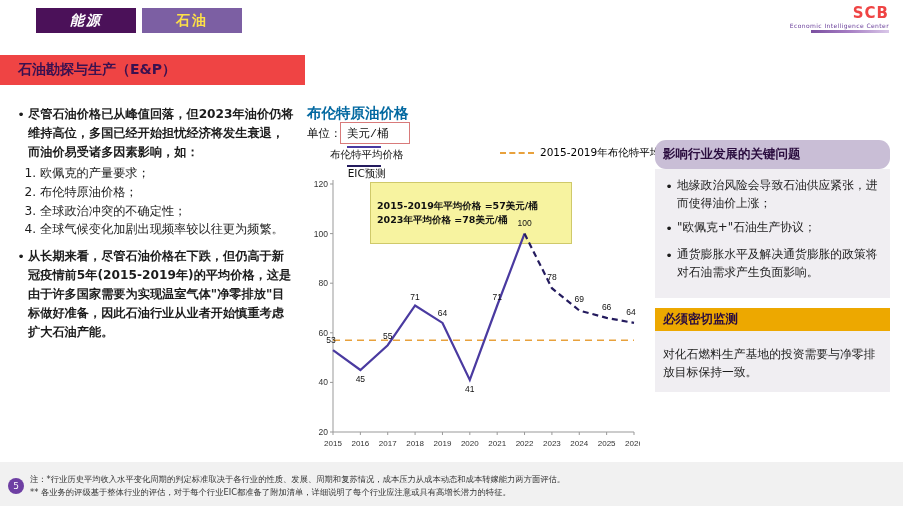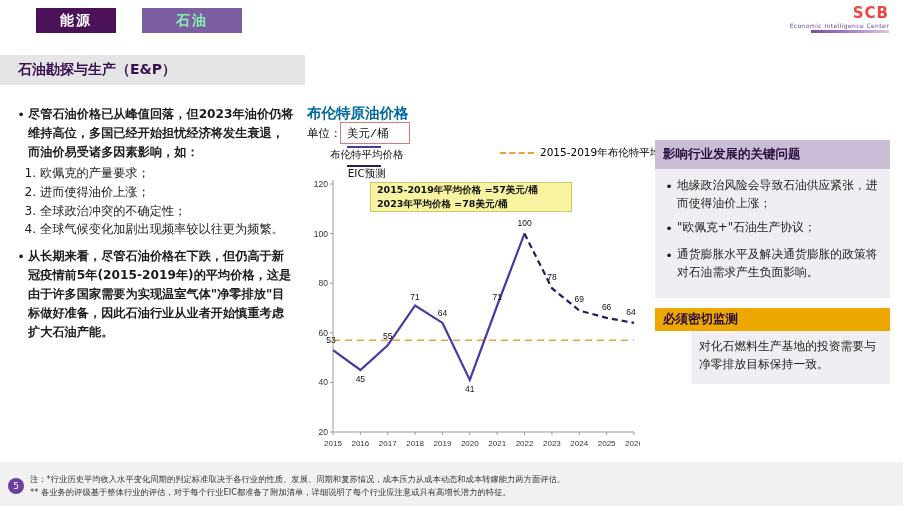--- a/index.html
+++ b/index.html
@@ -1,48 +1,48 @@
 <!DOCTYPE html>
 <html><head>
 <meta charset="utf-8">
 <style>
   html,body{margin:0;padding:0;}
   body{width:903px;height:506px;background:#ffffff;font-family:"DejaVu Sans","Liberation Sans",sans-serif;overflow:hidden;position:relative;}
   .topbar{position:absolute;left:0;top:0;width:903px;height:30px;background:#ffffff;}
-  .tab1{position:absolute;left:36px;top:8px;width:80px;height:25px;background:#4b1159;color:#fff;font-size:14px;font-weight:bold;display:flex;align-items:center;justify-content:center;letter-spacing:2px;}
-  .tab2{position:absolute;left:142px;top:8px;width:100px;height:25px;background:#7c5fa3;color:#86efac;font-size:14px;font-weight:bold;display:flex;align-items:center;justify-content:center;letter-spacing:2px;}
+  .tab1{position:absolute;left:36px;top:8px;width:100px;height:25px;background:#4b1159;color:#fff;font-size:14px;font-weight:bold;display:flex;align-items:center;justify-content:center;letter-spacing:2px;font-style:italic;}
+  .tab2{position:absolute;left:142px;top:8px;width:100px;height:25px;background:#7c5fa3;color:#fde047;font-size:14px;font-weight:bold;display:flex;align-items:center;justify-content:center;letter-spacing:2px;}
   .logo{position:absolute;right:14px;top:4px;text-align:right;}
   .logo .scb{font-size:15px;font-weight:bold;color:#ef4444;letter-spacing:1px;}
   .logo .eic{font-size:6px;color:#6a3f9a;letter-spacing:.4px;}
   .logo .bar{width:78px;height:3px;background:linear-gradient(90deg,#7b4fa0 0%,#a77fc4 50%,#d9c7e8 100%);margin-top:1px;margin-left:auto;}
-  .sectionbar{position:absolute;left:0;top:55px;width:305px;height:30px;background:#e5e5e5;}
+  .sectionbar{position:absolute;left:0;top:55px;width:305px;height:30px;background:#ef4444;}
   .sectionbar span{position:absolute;left:18px;top:6px;font-size:14px;font-weight:bold;color:#3a1150;}
   .leftcol{position:absolute;left:14px;top:105px;width:280px;font-size:12.2px;color:#1c1c1c;line-height:1.55;}
   .bullet-row{display:flex;margin-bottom:2px;}
   .dot{width:14px;flex:none;text-align:center;font-size:13px;line-height:1.5;}
   .btext{flex:1;font-weight:bold;}
   ol.numlist{margin:0 0 8px 0;padding-left:26px;}
   ol.numlist li{margin-bottom:0px;}
   .chartTitle{position:absolute;left:307px;top:104px;font-size:14.5px;font-weight:bold;color:#0369a1;}
   .unitLabel{position:absolute;left:307px;top:126px;font-size:11.5px;color:#111;}
   .unitVal{position:absolute;left:347px;top:126px;font-size:11.5px;color:#111;font-family:Liberation Mono, monospace;}
   .unitBox{position:absolute;left:340px;top:122px;width:68px;height:20px;border:1px solid #d87a7a;}
   .legend{position:absolute;left:330px;top:146px;font-size:10.5px;color:#111;}
   .lrow{display:flex;align-items:center;margin-bottom:3px;flex-direction:column;}
   .lline{width:34px;height:0;border-top:2px solid #4a3aa0;margin-right:6px;}
   .lline.dash{border-top:2px dashed #e8a13c;}
   .lline.dark{border-top:2px solid #241b5e;}
   .lrow2{position:absolute;left:500px;top:146px;font-size:10.5px;display:flex;align-items:center;}
-  .annot{position:absolute;left:370px;top:182px;width:188px;background:#f7f3a0;border:1px solid #cfc96a;padding:0 6px;font-size:9.5px;font-weight:bold;color:#111;line-height:1.45;}
+  .annot{position:absolute;left:370px;top:182px;width:188px;background:#f7f3a0;border:1px solid #cfc96a;padding:16px 6px;font-size:9.5px;font-weight:bold;color:#111;line-height:1.45;}
   .plot{position:absolute;left:307px;top:170px;width:333px;height:290px;}
   .rightcol{position:absolute;left:655px;top:140px;width:235px;}
-  .rhead{background:#c9bed6;color:#2a0c3e;font-weight:bold;font-size:12.5px;padding:6px 8px;}
+  .rhead{background:#c9bed6;color:#2a0c3e;font-weight:bold;font-size:12.5px;padding:6px 8px;border-radius:11px;}
   .rbody{background:#f0eef2;padding:8px 6px 10px 6px;font-size:11.8px;color:#1c1c1c;line-height:1.5;}
   .rhead2{background:#eda800;color:#2a0c3e;font-weight:bold;font-size:12.5px;padding:3px 8px;margin-top:10px;}
-  .rbody2{background:#f0eef2;padding:7px 8px 10px 8px;font-size:11.8px;color:#1c1c1c;line-height:1.5;margin-left:36px;}
+  .rbody2{background:#f0eef2;padding:15px 8px 10px 8px;font-size:11.8px;color:#1c1c1c;line-height:1.5;}
   .rbul{display:flex;margin-bottom:7px;}
   .rbul .dot{width:16px;}
   .footer{position:absolute;left:0;bottom:0;width:903px;height:44px;background:#f1f1f1;}
   .fnum{position:absolute;left:8px;bottom:12px;width:16px;height:16px;border-radius:50%;background:#6e3fa3;color:#fff;font-size:9px;display:flex;align-items:center;justify-content:center;}
   .ftext{position:absolute;left:30px;bottom:8px;width:860px;font-size:8.3px;color:#333;line-height:1.5;}
 </style>
 </head>
 <body>
 
 <div class="topbar"></div>
@@ -58,21 +58,21 @@
   <span>石油勘探与生产（E&amp;P）</span>
 </div>
 
 <div class="leftcol">
   <div class="bullet-row">
     <div class="dot">•</div>
     <div class="btext">尽管石油价格已从峰值回落，但2023年油价仍将维持高位，多国已经开始担忧经济将发生衰退，而油价易受诸多因素影响，如：</div>
   </div>
   <ol class="numlist">
     <li>欧佩克的产量要求；</li>
-    <li>进而使得油价上涨；</li>
+    <li>布伦特原油价格；</li>
     <li>全球政治冲突的不确定性；</li>
     <li>全球气候变化加剧出现频率较以往更为频繁。</li>
   </ol>
   <div class="bullet-row">
     <div class="dot">•</div>
     <div class="btext">从长期来看，尽管石油价格在下跌，但仍高于新冠疫情前5年(2015-2019年)的平均价格，这是由于许多国家需要为实现温室气体"净零排放"目标做好准备，因此石油行业从业者开始慎重考虑扩大石油产能。</div>
   </div>
 </div>
 
 <div class="chartTitle">布伦特原油价格</div>

